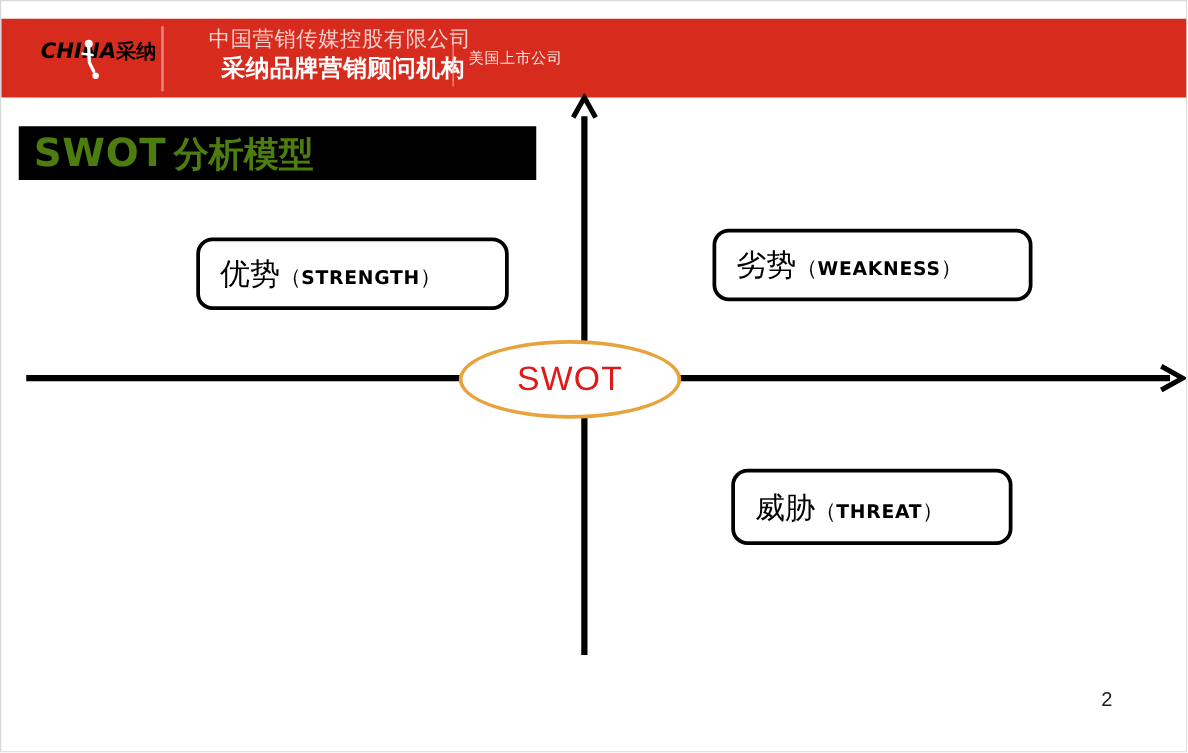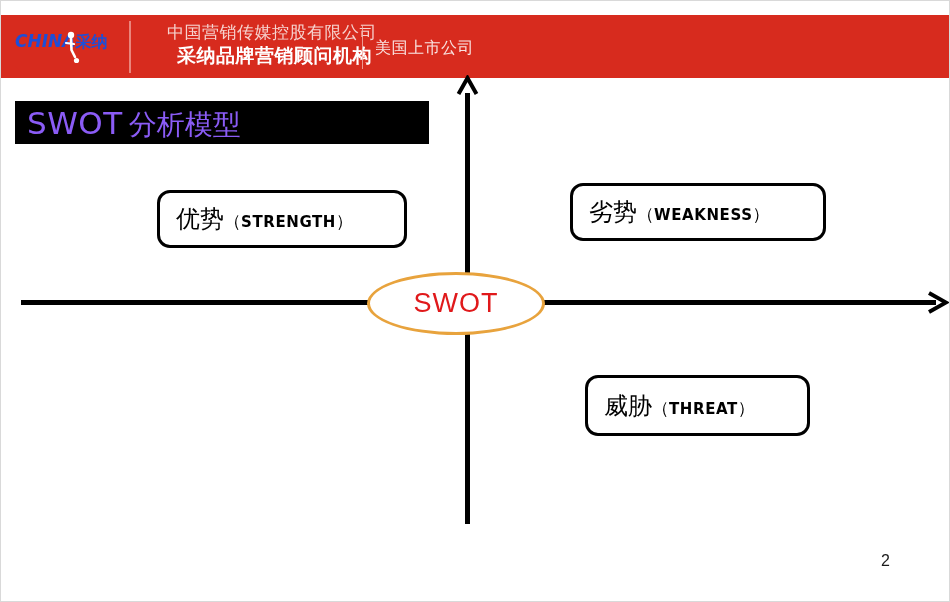--- a/index.html
+++ b/index.html
@@ -36,22 +36,22 @@
     width: 110px;
     height: 63px;
     background: #d72b1e;
     clip-path: polygon(0 0, 100% 0, 100% 100%, 12px 100%, 0 calc(100% - 12px));
   }
   #logo-wordmark {
     position: absolute;
     left: 14px;
     top: 30px;
     width: 110px;
-    text-align: left;
-    color: #1d4ed8;
+    text-align: right;
+    color: #000000;
     font-style: italic;
     font-weight: bold;
     font-size: 17px;
     letter-spacing: 1px;
     font-family: "DejaVu Sans", sans-serif;
   }
   #logo-wordmark .latin { letter-spacing: 0px; }
   #logo-wordmark .cjk {
     font-style: normal;
     letter-spacing: 0px;
@@ -104,42 +104,42 @@
     top: 24px;
     width: 1px;
     height: 44px;
     background: #f3b5ae;
     opacity: .8;
   }
   #listed-tag {
     position: absolute;
     left: 374px;
     top: 37px;
-    font-size: 16px;
+    font-size: 12px;
     color: #f9e3e1;
     letter-spacing: .5px;
     font-family: "DejaVu Sans", sans-serif;
   }
 
   
   #title-banner {
     position: absolute;
     left: 14px;
     top: 100px;
     width: 414px;
     height: 43px;
     background: #000000;
   }
   #title-text {
     position: absolute;
     left: 26px;
     top: 104px;
     font-size: 31px;
-    font-weight: normal;
-    color: #8b5cf6;
+    font-weight: bold;
+    color: #4d7c0f;
     letter-spacing: 0px;
     font-family: "DejaVu Sans", sans-serif;
     white-space: nowrap;
   }
   #title-text .t-latin { letter-spacing: .5px; }
   #title-text .t-cjk { font-size: 28px; margin-left: 6px; }
 
   
   #axis-vertical {
     position: absolute;

